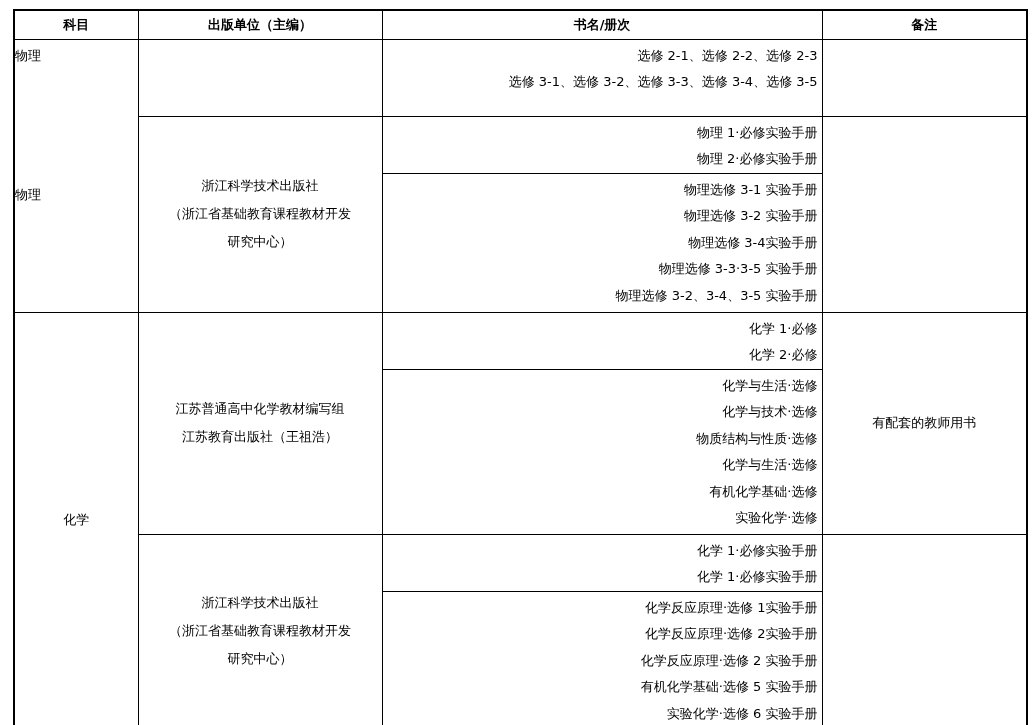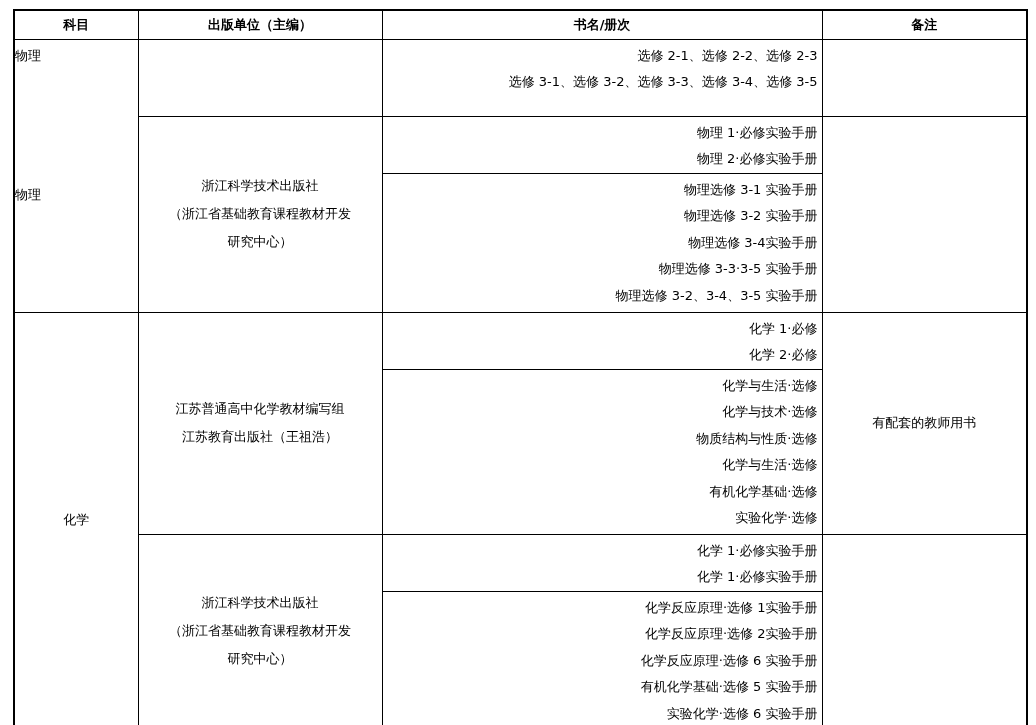--- a/index.html
+++ b/index.html
@@ -172,20 +172,20 @@
             <div>化学 1·必修实验手册</div>
             <div>化学 1·必修实验手册</div>
           </td>
         <td class="remark-cell" rowspan="2"></td>
       </tr>
 
       <tr style="height:133px">
         <td class="books-cell">
             <div>化学反应原理·选修 1实验手册</div>
             <div>化学反应原理·选修 2实验手册</div>
-            <div>化学反应原理·选修 6 实验手册</div>
+            <div>化学反应原理·选修 2 实验手册</div>
             <div>有机化学基础·选修 5 实验手册</div>
             <div>实验化学·选修 6 实验手册</div>
           </td>
       </tr>
     </tbody>
   </table>
 </div>
 
 </body></html>

